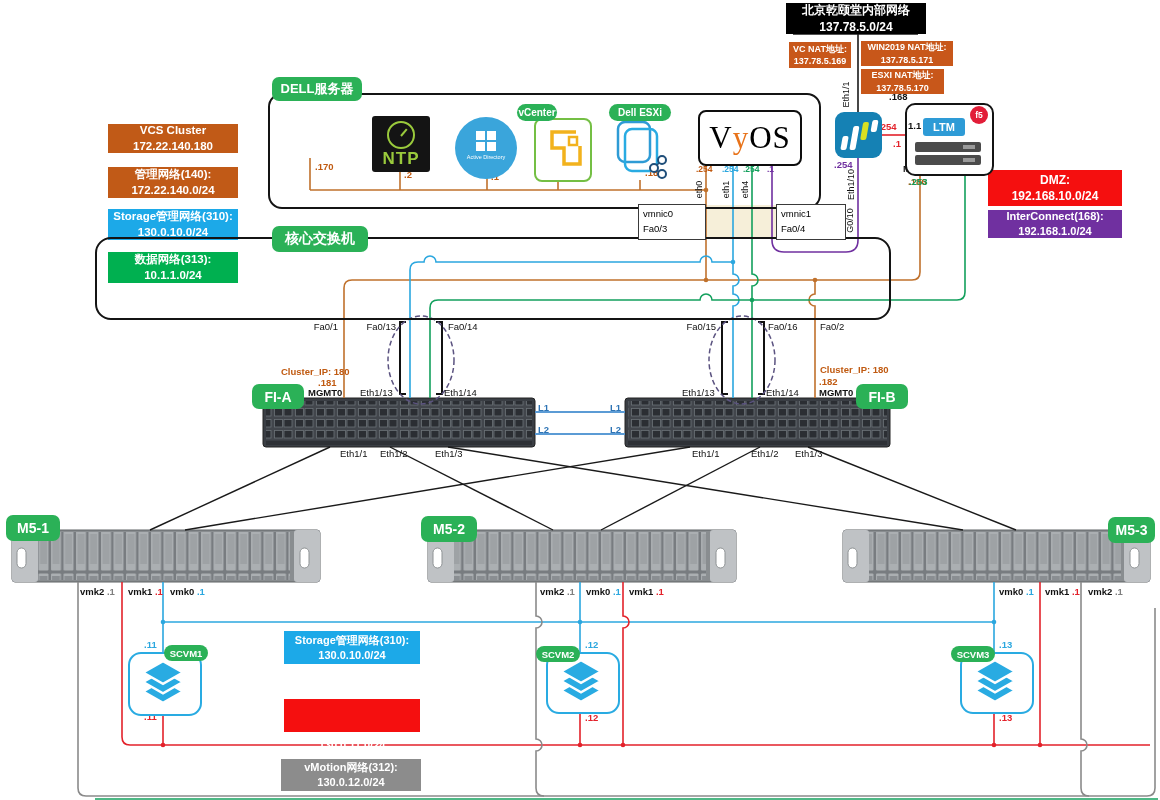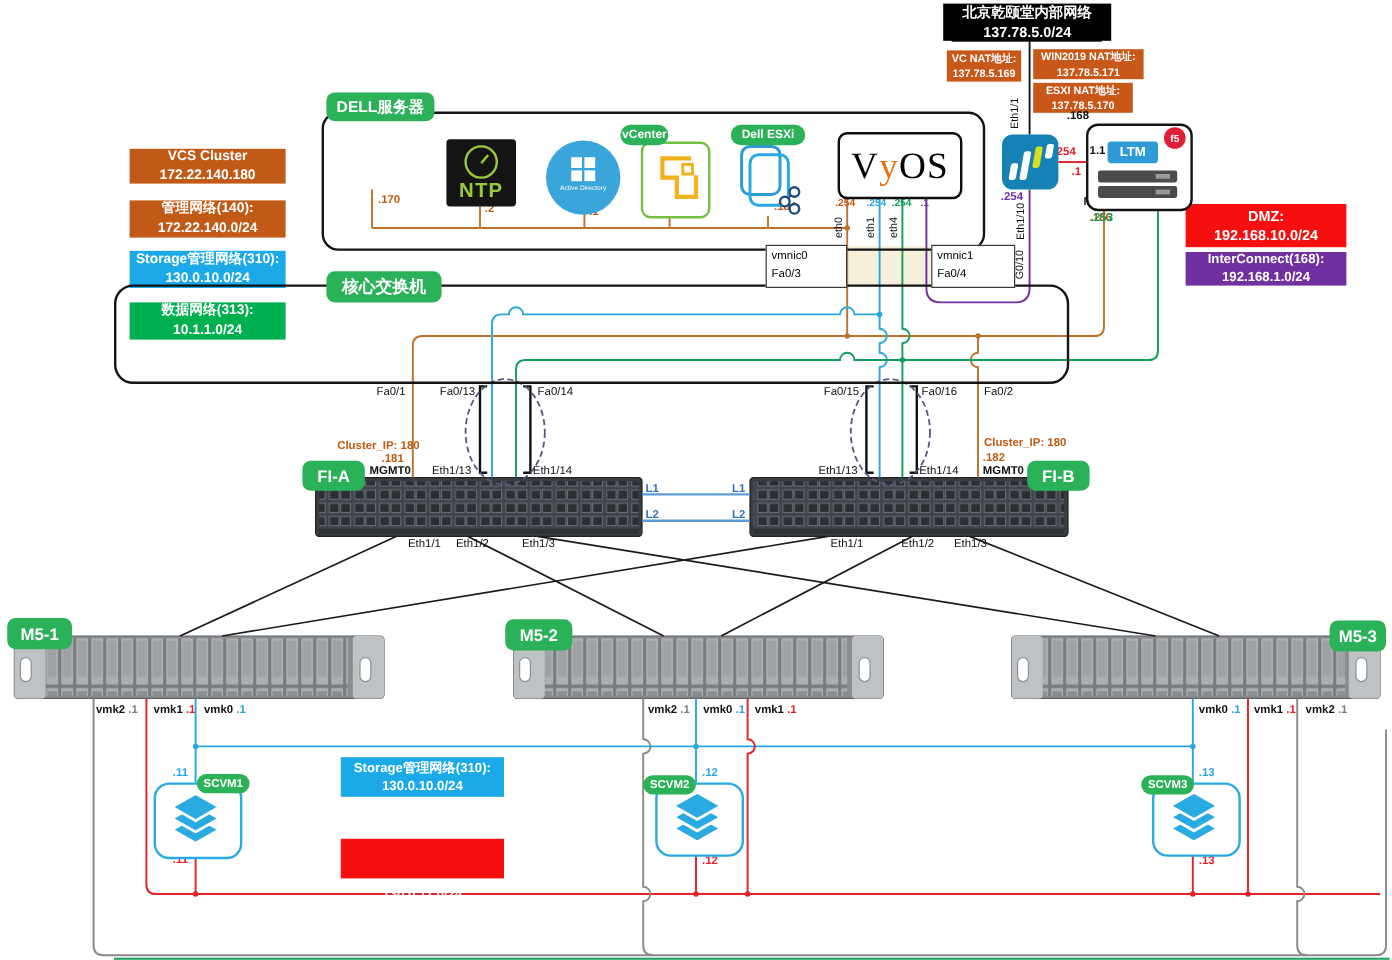--- a/index.html
+++ b/index.html
@@ -457,14 +457,18 @@
 <div class="L b c-rd" style="left:999px;top:713px;">.13</div>
 
 <div class="nb" style="left:284px;top:631px;width:136px;height:33px;background:#1CA9E8;font-size:11px;">
   <span>Storage管理网络(310):</span>
       <span>130.0.10.0/24</span>
 </div>
 <div class="nb" style="left:284px;top:699px;width:136px;height:33px;background:#F50F0F;font-size:11px;gap:44px;">
   <span>Storage数据网络(311):</span>
       <span>130.0.11.0/24</span>
 </div>
+<div class="nb" style="left:281px;top:759px;width:140px;height:32px;background:#8C8C8C;font-size:11px;">
+  <span>vMotion网络(312):</span>
+      <span>130.0.12.0/24</span>
+</div>
 
 </div>
 
 </body></html>

